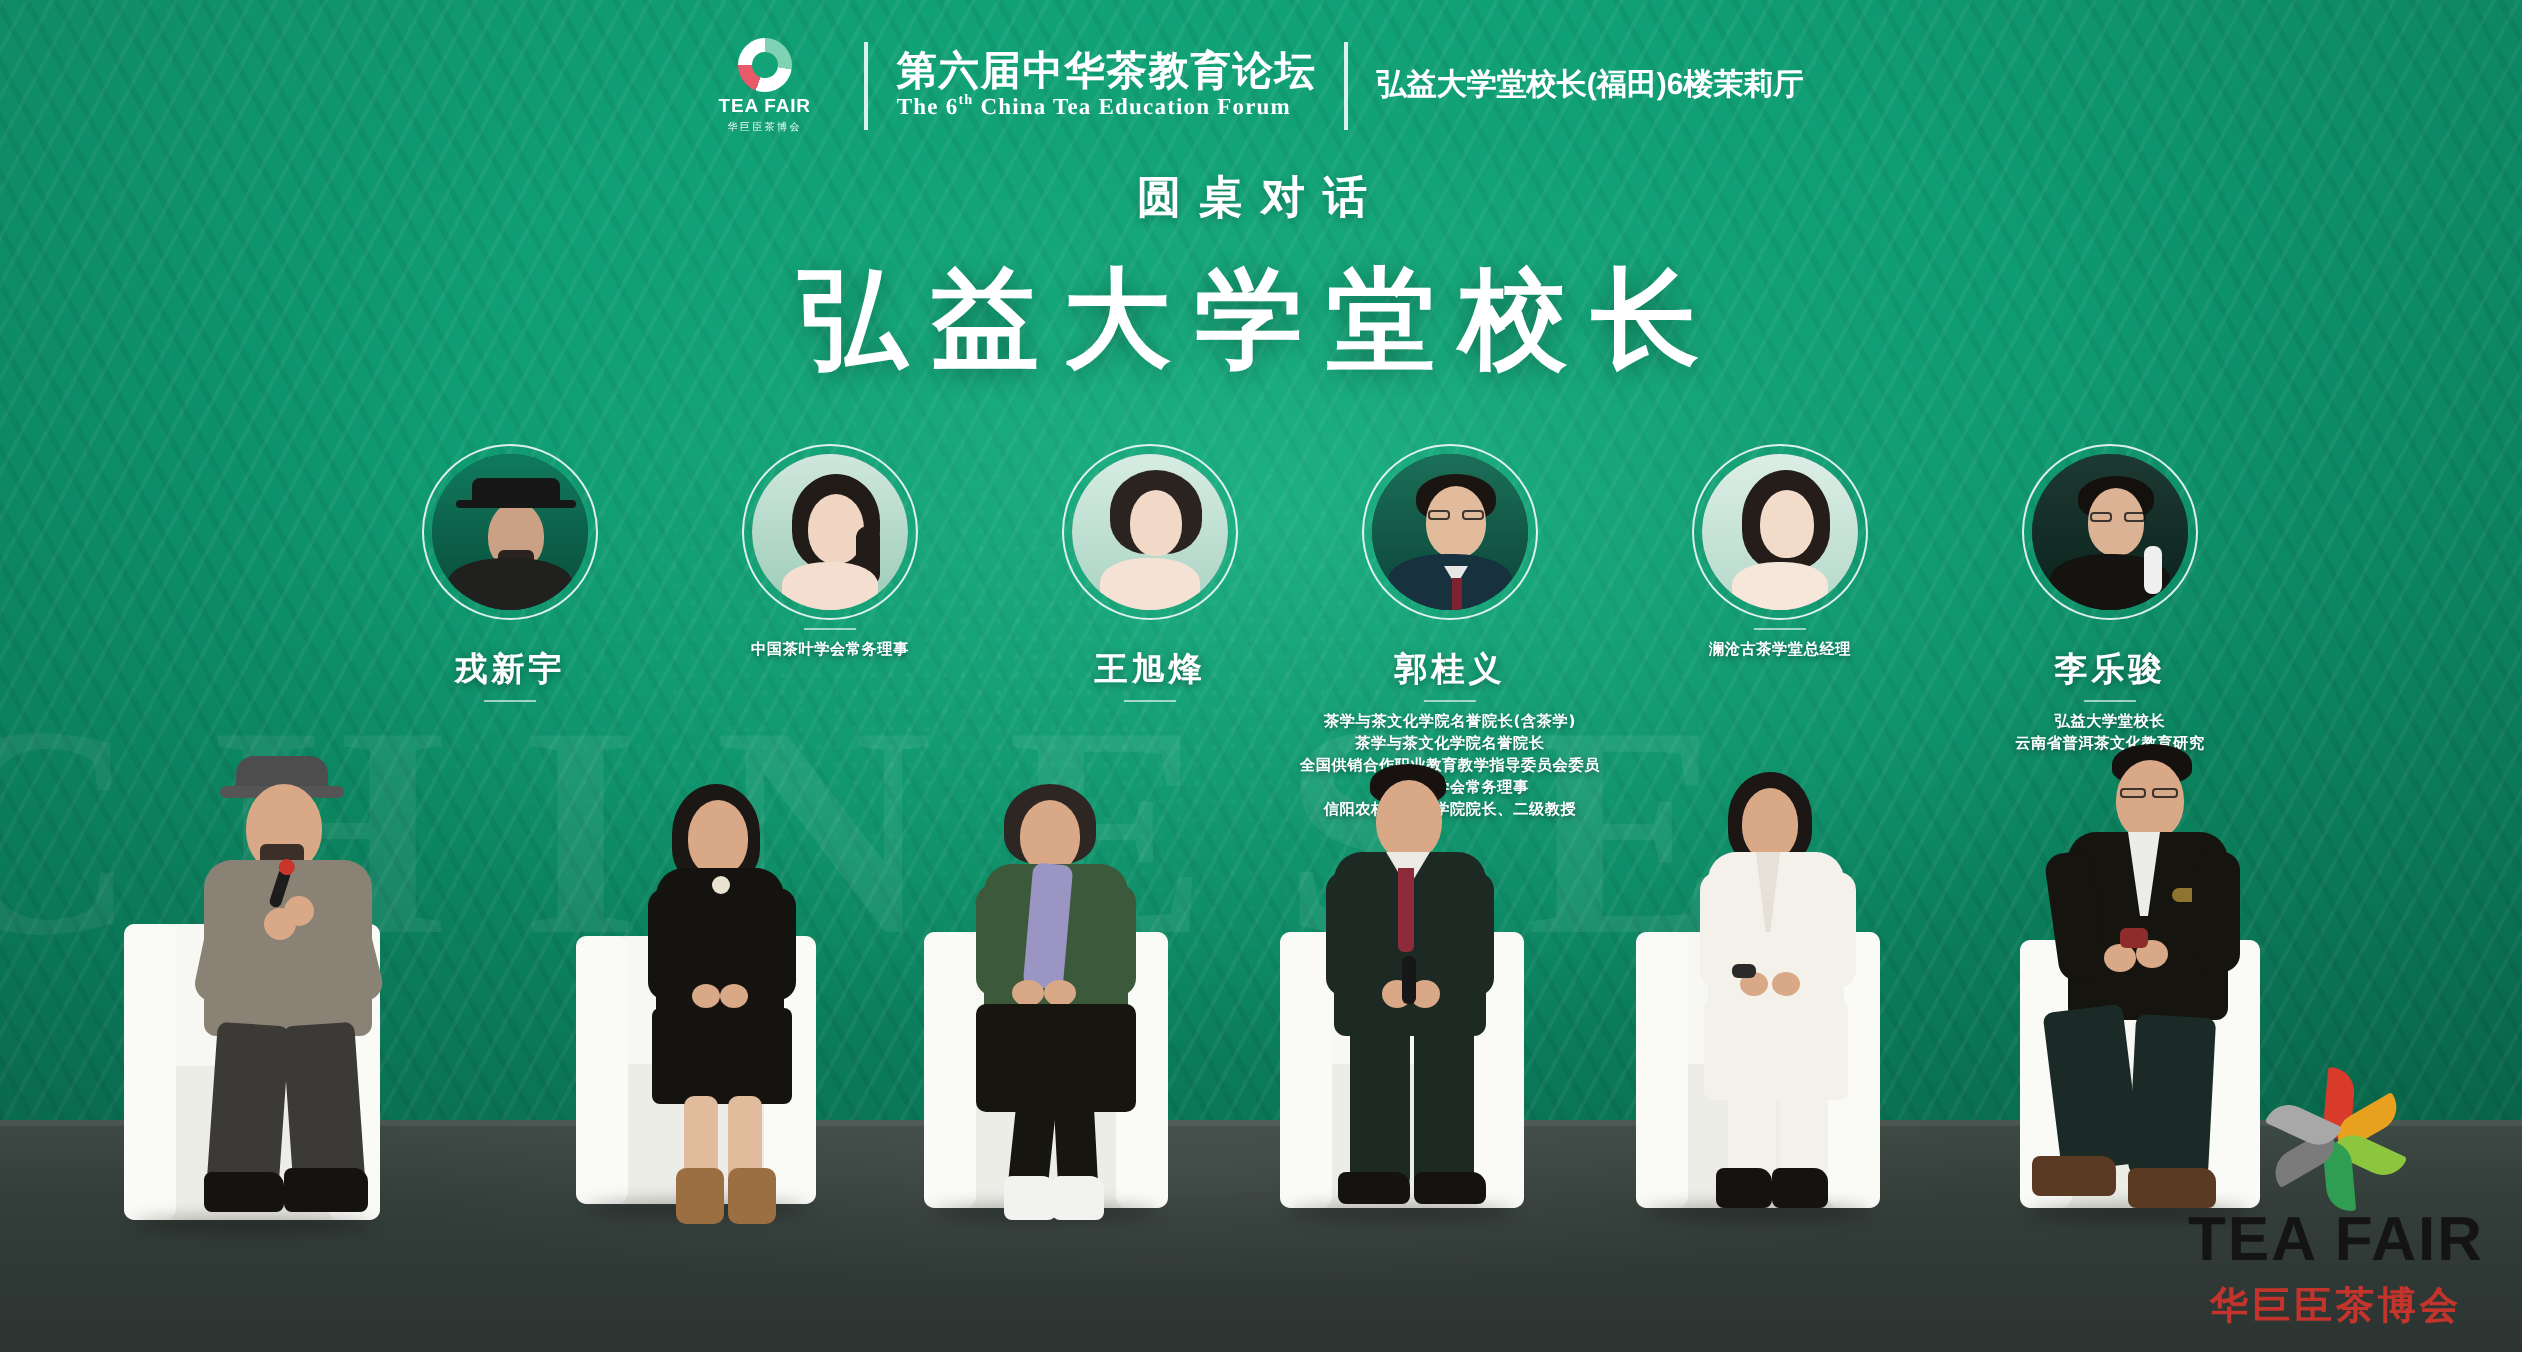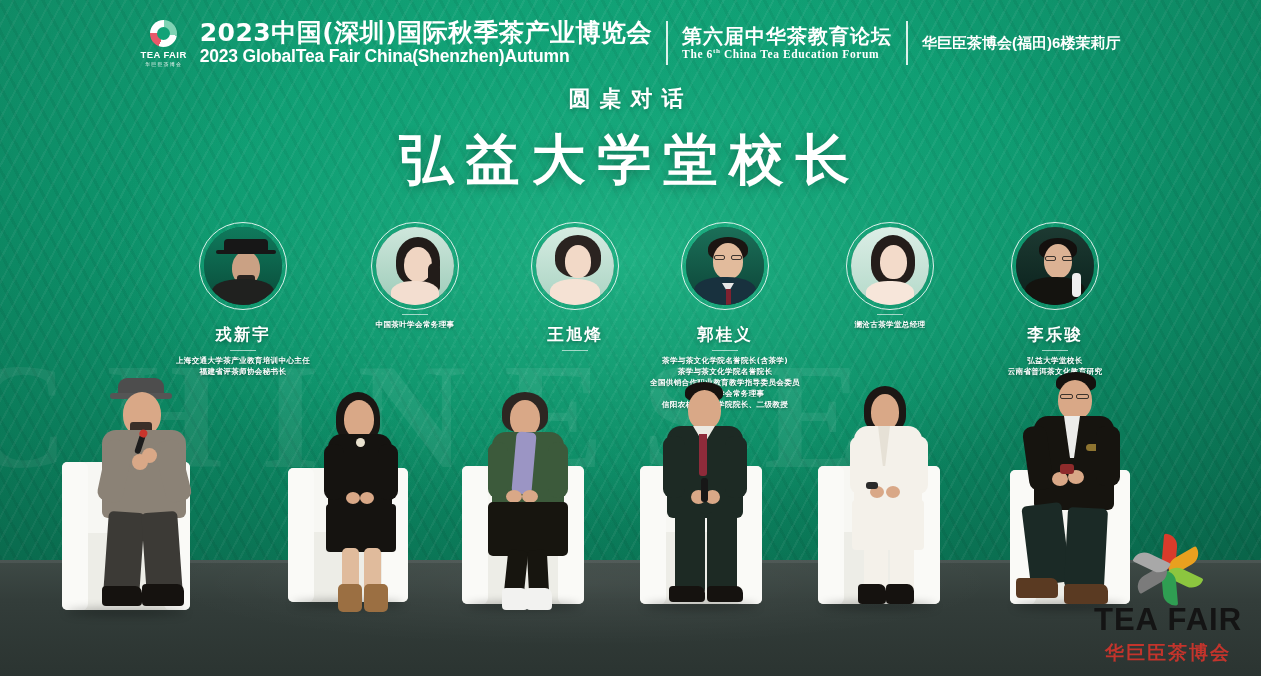--- a/index.html
+++ b/index.html
@@ -165,63 +165,55 @@
   <div class="screen-ghost">CHINESE</div>
   <div class="screen-vignette"></div>
 
   <div class="header">
     <div class="logo-blk">
       <div class="logo-mark"></div>
       <div class="logo-text">TEA FAIR</div>
       <div class="logo-cn">华巨臣茶博会</div>
     </div>
 
-    <div class="hdr-seg s1">
-      <div class="hdr-cn">2023中国(深圳)国际秋季茶产业博览会</div>
-      <div class="hdr-en">2023 GlobalTea Fair China(Shenzhen)Autumn</div>
-    </div>
 
     <div class="hdr-div"></div>
 
     <div class="hdr-seg s2">
       <div class="hdr-cn">第六届中华茶教育论坛</div>
       <div class="hdr-en"><span>The 6</span><span class="sup">th</span><span> China Tea Education Forum</span></div>
     </div>
 
     <div class="hdr-div"></div>
 
     <div class="hdr-seg s3">
-      <div class="hdr-en">华巨臣茶博会(福田)6楼茉莉厅</div>
+      <div class="hdr-en">弘益大学堂校长(福田)6楼茉莉厅</div>
     </div>
   </div>
 
   <div class="subtitle">圆桌对话</div>
   <div class="maintitle">弘益大学堂校长</div>
 
   <div class="speakers">
 
-    <div class="spk" style="left:158px">
+    <div class="spk" style="left:170px">
       <div class="spk-ring">
         <div class="spk-photo">
           <div class="face">
             <div class="f-bg" style="background:linear-gradient(180deg,#0f7a5c,#0a4a39)"></div>
             <div class="f-head" style="left:28px;top:24px;width:28px;height:34px;background:#caa184"></div>
             <div class="f-hat" style="left:20px;top:12px;width:44px;height:14px;background:#171717"></div>
             <div class="f-hat" style="left:12px;top:23px;width:60px;height:4px;background:#171717;border-radius:3px"></div>
             <div style="position:absolute;left:33px;top:48px;width:18px;height:10px;background:#2a2320;border-radius:3px"></div>
             <div class="f-body" style="width:62px;height:26px;background:#20211f"></div>
           </div>
         </div>
       </div>
       <div class="spk-name">戎新宇</div>
       <div class="spk-rule"></div>
-      <div class="spk-title">
-        <div>上海交通大学茶产业教育培训中心主任</div>
-        <div>福建省评茶师协会秘书长</div>
-      </div>
     </div>
 
     <div class="spk" style="left:330px">
       <div class="spk-ring">
         <div class="spk-photo">
           <div class="face">
             <div class="f-bg" style="background:linear-gradient(180deg,#cfe7dc,#9ccbb8)"></div>
             <div class="f-hair" style="left:20px;top:10px;width:44px;height:48px;background:#221c19"></div>
             <div class="f-head" style="left:28px;top:20px;width:28px;height:35px;background:#f0d5c2"></div>
             <div style="position:absolute;left:52px;top:36px;width:12px;height:30px;background:#221c19;border-radius:6px"></div>

